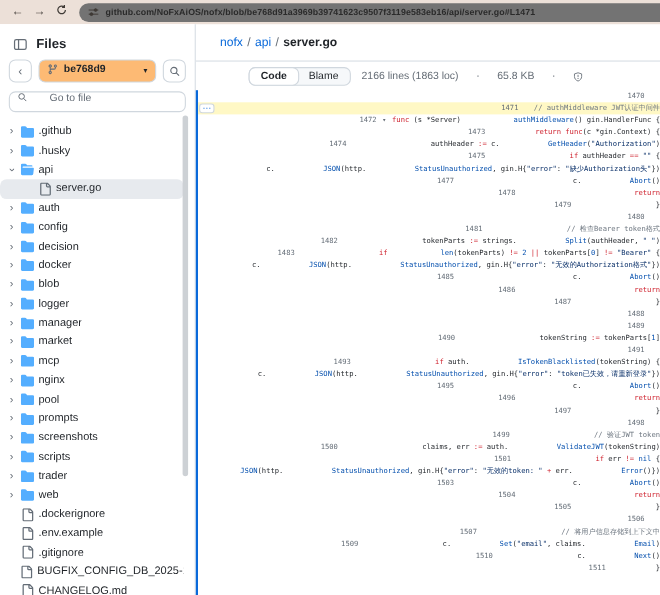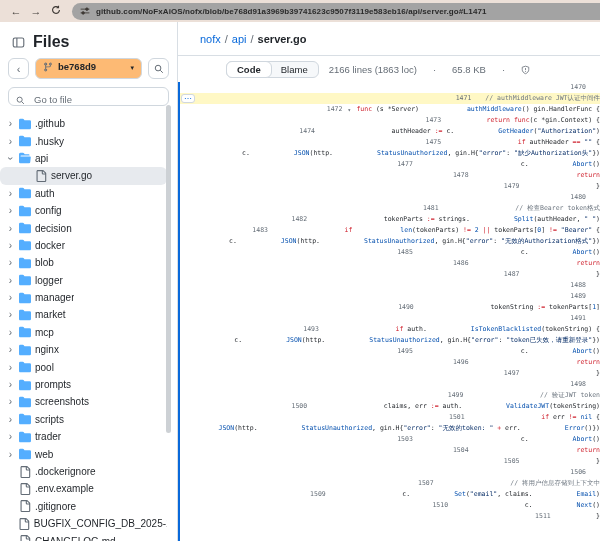--- a/index.html
+++ b/index.html
@@ -3,42 +3,42 @@
 <meta charset="utf-8">
 <style>
   * { box-sizing: border-box; margin:0; padding:0; }
   html,body { width:600px; height:541px; overflow:hidden; background:#fff;
     font-family:"Liberation Sans", sans-serif; }
 
   
   .chrome { height:22px; background:#ece0d8; display:flex; align-items:center; padding-left:6px; }
   .nav-btn { width:20px; height:20px; border:none; background:transparent; color:#3f3a36;
     font-size:11px; line-height:20px; text-align:center; padding:0; }
-  .urlbar { flex:1; height:17px; margin-left:6px; background:#a3a3a3; border-radius:9px 0 0 9px;
+  .urlbar { flex:1; height:17px; margin-left:6px; background:#737373; border-radius:9px 0 0 9px;
     display:flex; align-items:center; padding-left:8px; gap:6px; overflow:hidden; }
   .url { font-size:8px; color:#2a2a2a; white-space:nowrap; font-weight:600; letter-spacing:.1px; }
 
   
   .app { display:flex; height:519px; }
   .sidebar { width:178px; min-width:178px; border-right:1px solid #d8dee4; position:relative; background:#fff; }
   .main { flex:1; display:flex; flex-direction:column; min-width:0; }
 
   
   .sb-head { padding:11px 12px 7px 12px; display:flex; align-items:center; gap:8px; }
-  .sb-title { font-size:16px; font-weight:bold; color:#1f2328; }
+  .sb-title { font-size:12px; font-weight:bold; color:#1f2328; }
   .sb-controls { padding:0 8px; }
   .sb-row1 { display:flex; gap:6px; }
   .sq-btn { width:21px; height:21px; border:1px solid #d0d7de; border-radius:6px; background:#fff;
     color:#656d76; font-size:11px; display:flex; align-items:center; justify-content:center; }
   .branch-btn { flex:1; height:21px; border:1px solid #d0d7de; border-radius:6px; background:#fdba74;
     display:flex; align-items:flex-end; gap:5px; padding:6px 7px; }
   .branch-label { font-size:9.5px; font-weight:bold; color:#1f2328; flex:1; text-align:left; }
   .caret { font-size:7px; color:#1f2328; }
   .goto { margin-top:8px; height:19px; border:1px solid #d0d7de; border-radius:6px; background:#fff;
-    display:flex; align-items:flex-end; gap:9px; padding:0 7px; }
+    display:flex; align-items:flex-start; gap:20px; padding:0 7px; }
   .goto-ph { font-size:9.5px; color:#656d76; }
   .tree { margin-top:9px; font-size:10px; color:#1f2328; padding-right:10px; }
   .trow { height:17.4px; display:flex; align-items:center; gap:4px; position:relative; }
   .trow.sel { background:#e7eaee; border-radius:6px; }
   .trow.sel::before { content:""; position:absolute; left:-6px; top:2px; bottom:2px; width:2px;
     background:#0969da; border-radius:2px; }
   .tchev { width:9px; font-size:10px; color:#656d76; text-align:center; line-height:9px; }
   .tchev.open { transform:rotate(90deg); }
   .ticon { width:12px; height:12px; display:inline-flex; }
   .ticon svg { width:12px; height:12px; }

